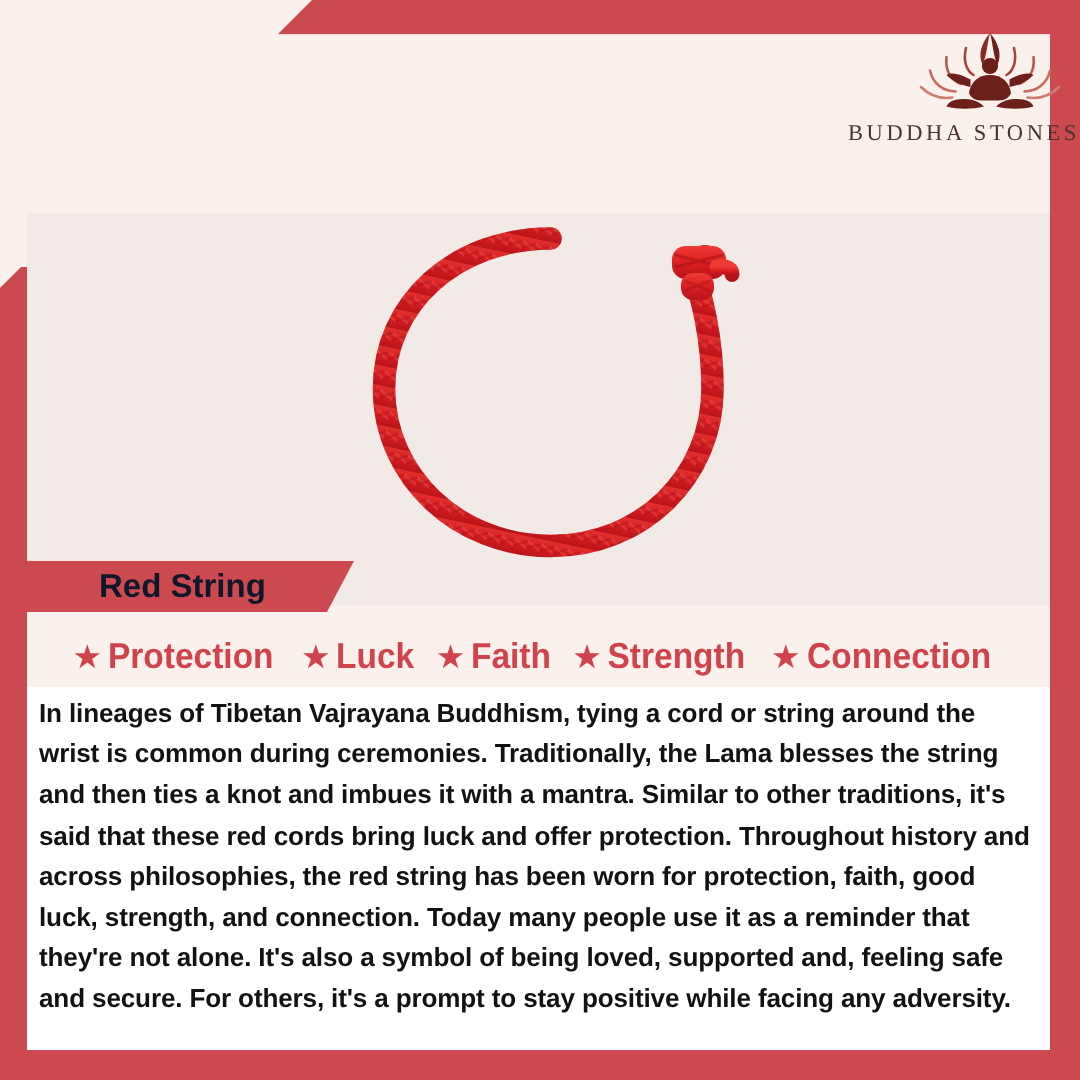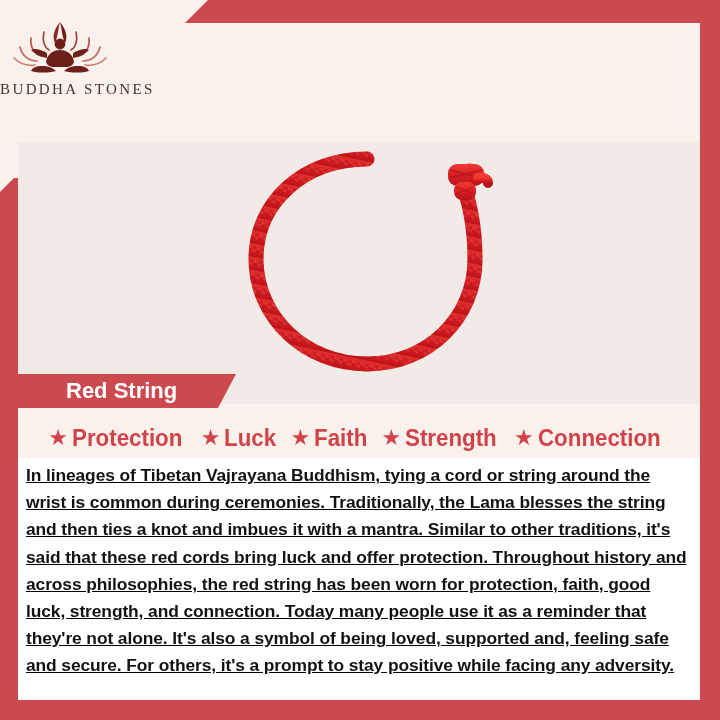--- a/index.html
+++ b/index.html
@@ -27,21 +27,21 @@
   .frame-bottom-bar{
     position:absolute;left:0;bottom:0;width:720px;height:20px;background:#cc4a4f;
   }
   .frame-left-stub{
     position:absolute;left:18px;top:638px;width:38px;height:32px;background:#cc4a4f;
   }
 
   
   .logo-block{
     position:absolute;top:16px;left:0;width:720px;
-    display:flex;flex-direction:column;align-items:flex-start;
+    display:flex;flex-direction:column;align-items:flex-end;
   }
   .logo-mark{width:120px;height:62px;display:block;}
   .logo-word{
     margin-top:3px;
     font-family:"Liberation Serif","DejaVu Serif",serif;
     font-size:15px;letter-spacing:2.4px;color:#4a3330;font-weight:400;
   }
 
   
   .title-banner{
@@ -63,21 +63,21 @@
   .bracelet{position:absolute;top:4px;left:214px;}
 
   
   .ribbon{
     position:absolute;top:374px;left:18px;width:218px;height:34px;
     background:#cc4a4f;
     clip-path:polygon(0 0,100% 0,calc(100% - 18px) 100%,0 100%);
     display:flex;align-items:center;
   }
   .ribbon-text{
-    color:#ffffff;font-size:22px;font-weight:bold;margin-left:48px;
+    color:#0f172a;font-size:22px;font-weight:bold;margin-left:48px;
     white-space:nowrap;
   }
 
   
   .benefits{
     position:absolute;top:420px;left:18px;width:682px;height:36px;
     display:flex;align-items:center;justify-content:center;gap:10px;
     background:transparent;
   }
   .benefit{display:flex;align-items:center;gap:4px;}
@@ -86,21 +86,20 @@
   }
   .benefit-label{
     color:#d1434a;font-size:24px;font-weight:bold;white-space:nowrap;
     transform:scaleX(.93);transform-origin:left center;
   }
 
   
   .body-panel{
     position:absolute;top:458px;left:18px;width:682px;height:242px;
     background:#ffffff;
-    text-decoration:underline;
   }
   .body-text{
     margin:0;padding:4px 12px 0 8px;
     font-size:17.4px;line-height:27.2px;color:#121212;font-weight:bold;
     letter-spacing:-.1px;text-align:left;
   }
 </style>
 </head>
 <body>
 

